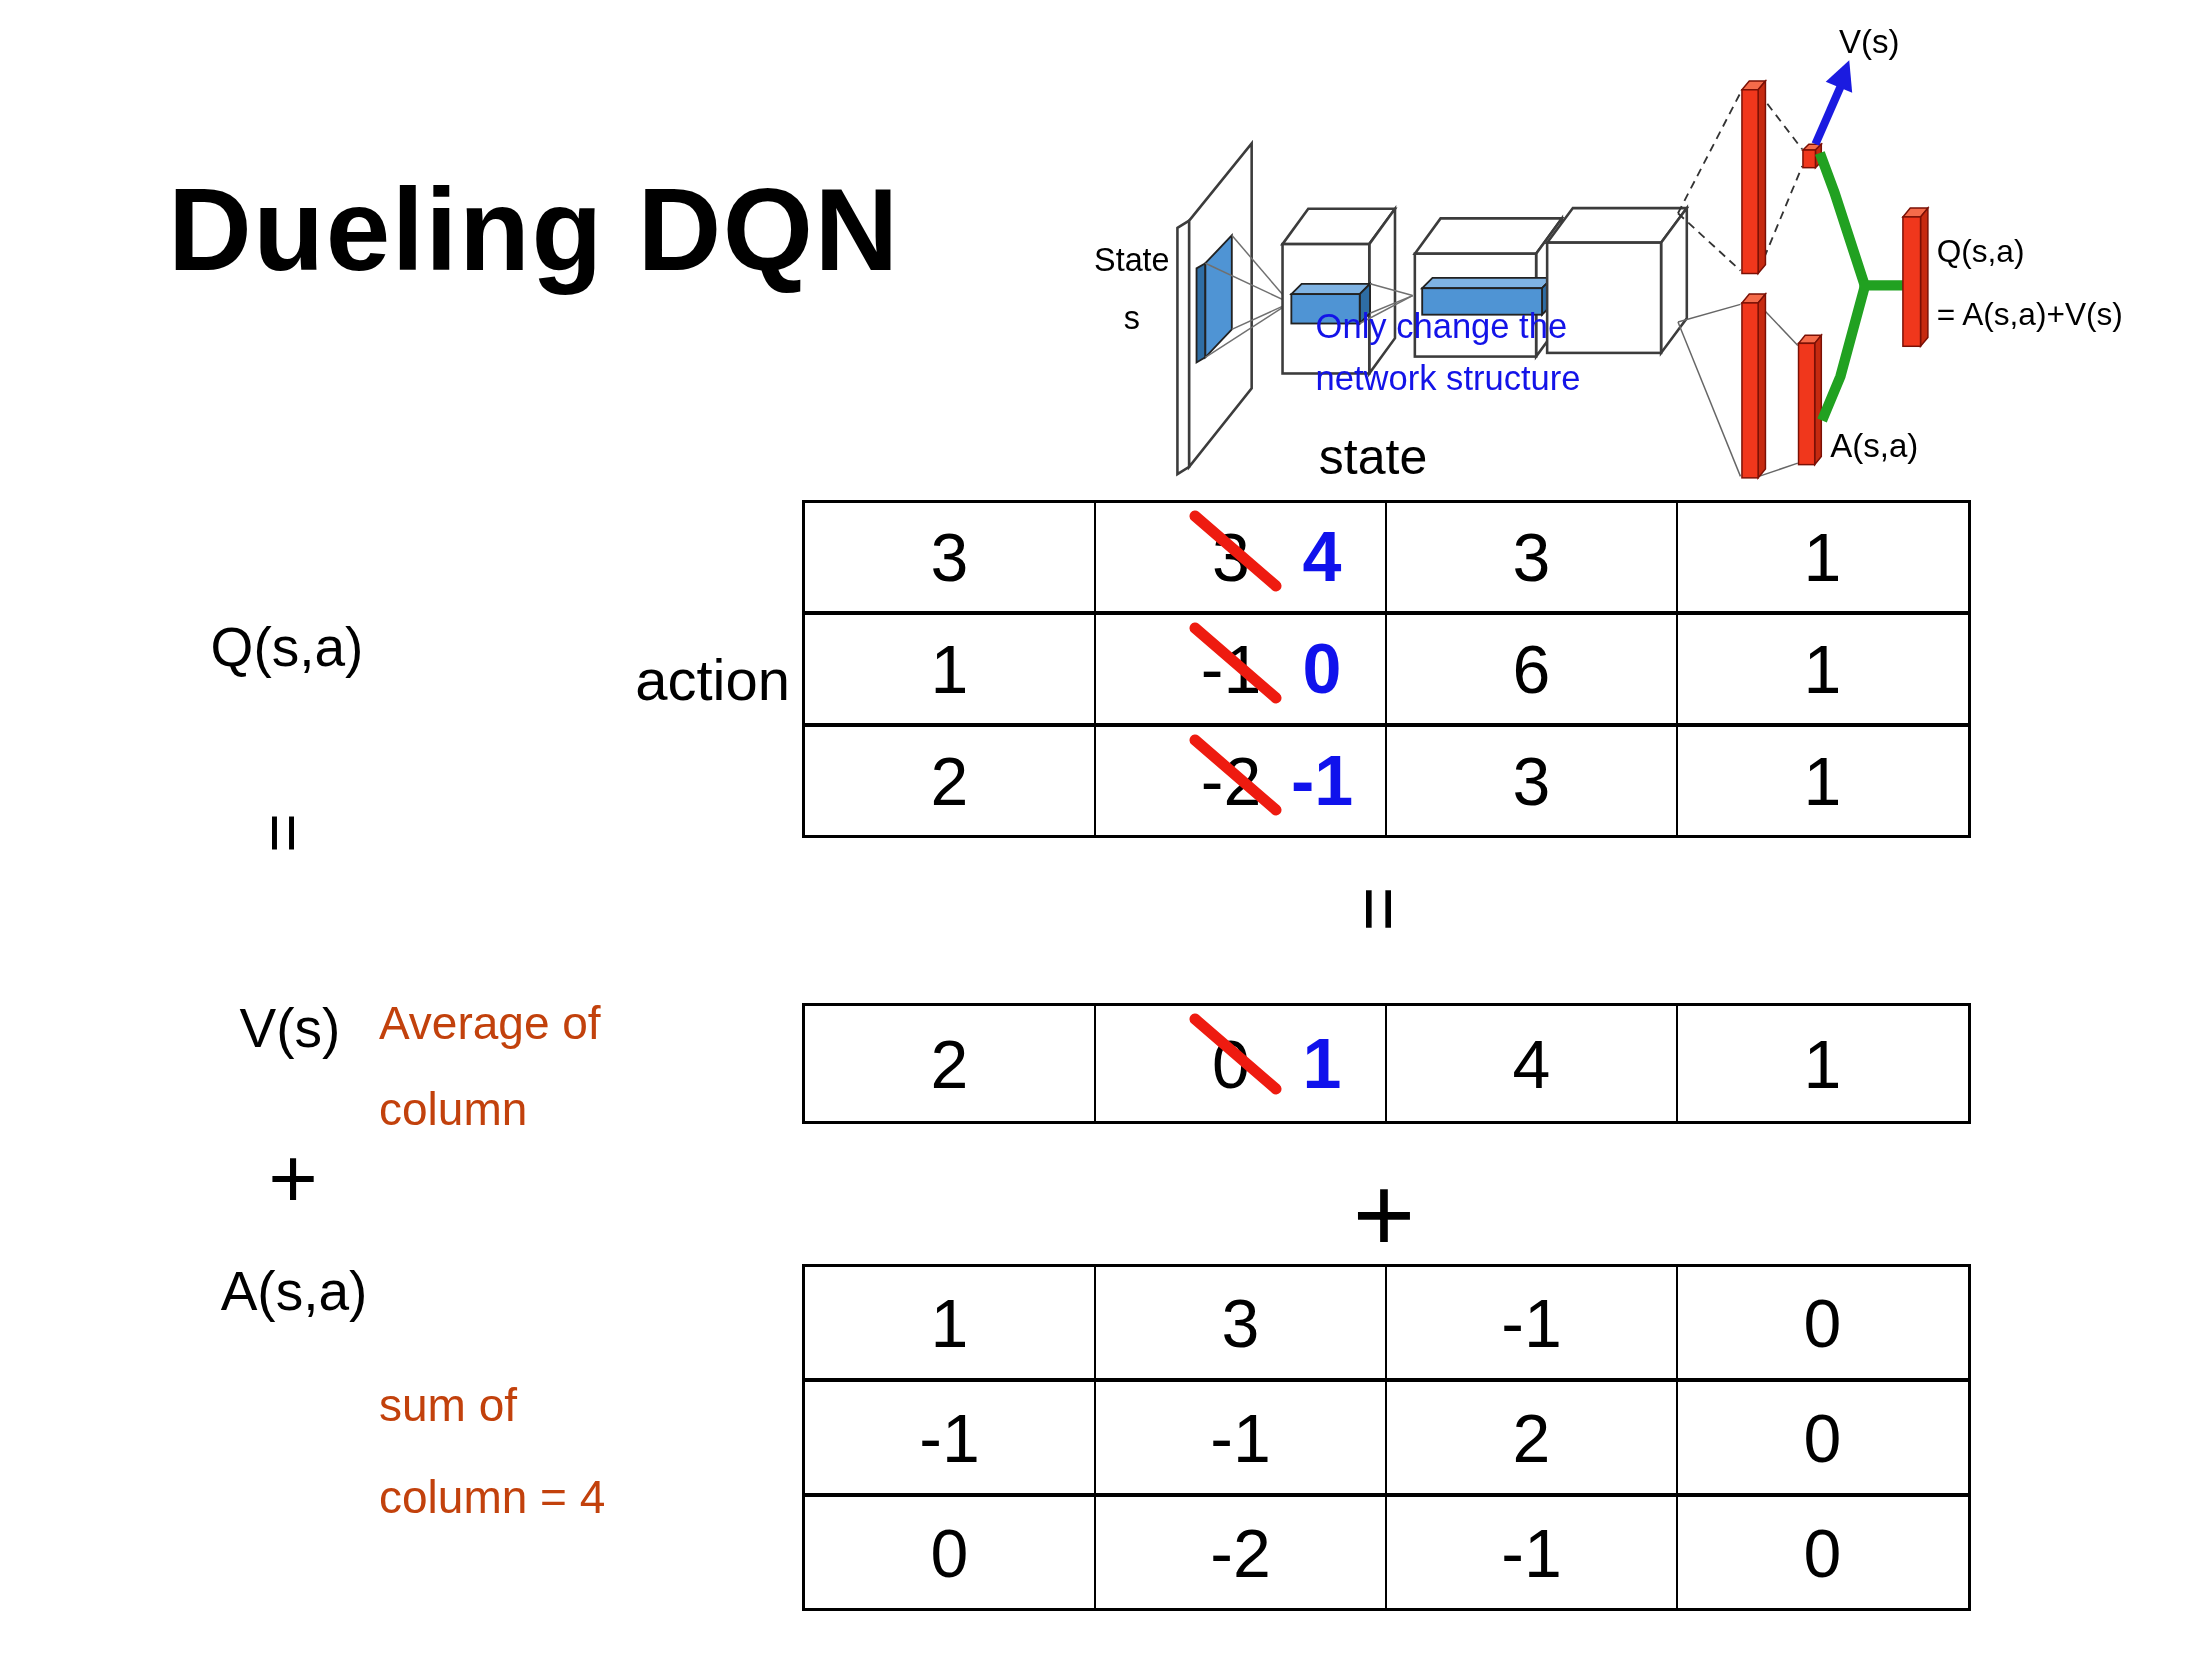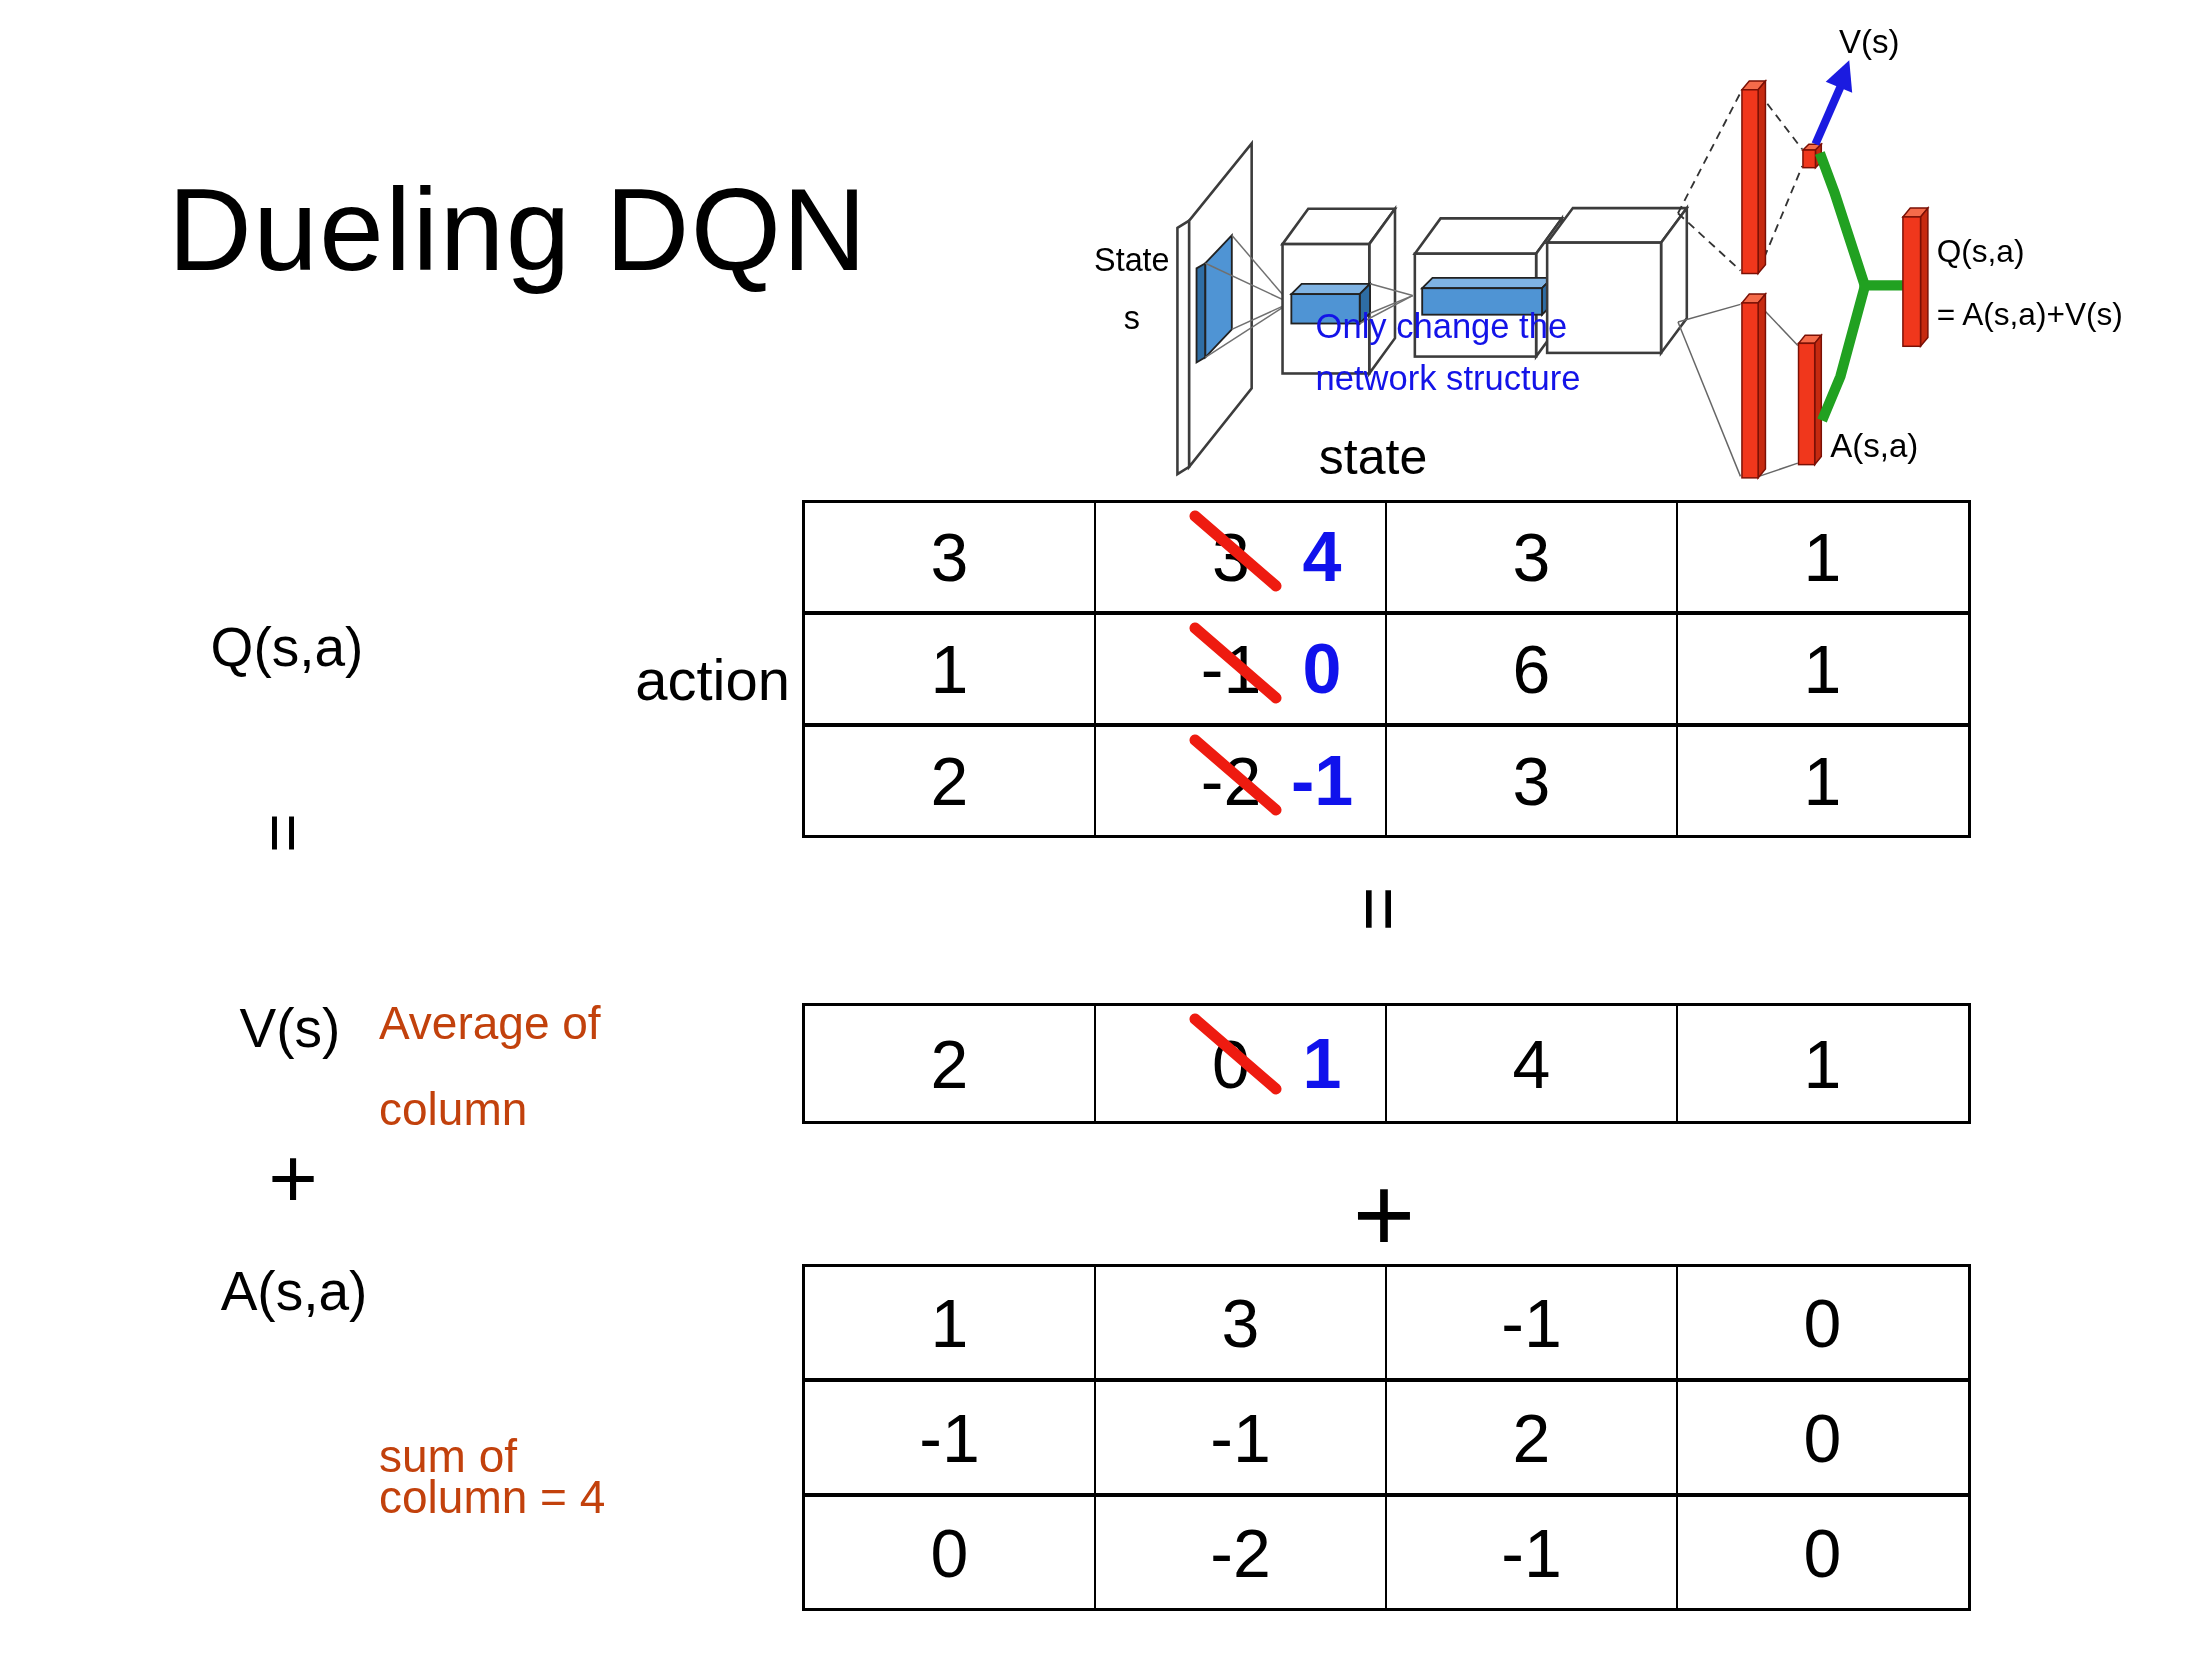--- a/index.html
+++ b/index.html
@@ -1,20 +1,20 @@
 <!DOCTYPE html>
 <html style="font-size:11.8px"><head>
 <meta charset="utf-8">
 <style>
   html,body{margin:0;padding:0;background:#fff;}
   body{width:2205px;height:1654px;position:relative;overflow:hidden;
        font-family:"Liberation Sans",sans-serif;color:#000;}
   .abs{position:absolute;}
   .ctr{transform:translate(-50%,-50%);white-space:nowrap;}
-  .title{left:168px;top:163px;font-size:116px;font-weight:400;letter-spacing:1.5px;white-space:nowrap;}
+  .title{left:168px;top:163px;font-size:116px;font-weight:700;letter-spacing:1.5px;white-space:nowrap;}
   .lbl{font-size:55px;}
   .action{font-size:58px;}
   .statehdr{font-size:50px;}
   .blue-note{font-size:46px;color:#c2410c;line-height:1.0;white-space:nowrap;}
   .rot{display:inline-block;transform:rotate(90deg);}
   .eq-left{font-size:68px;}
   .eq-mid{font-size:77px;}
   .plus-left{font-size:85px;font-weight:400;}
   .plus-mid{font-size:107px;font-weight:400;}
 
@@ -175,21 +175,21 @@
   </div>
 
   <div class="abs ctr lbl" style="left:290px;top:1028px">V(s)</div>
   <div class="abs blue-note" style="left:379px;top:1023px;transform:translateY(-50%)">Average of</div>
   <div class="abs blue-note" style="left:379px;top:1109px;transform:translateY(-50%)">column</div>
 
   <div class="abs ctr plus-left" style="left:293px;top:1179px">+</div>
   <div class="abs ctr plus-mid" style="left:1384px;top:1214px">+</div>
 
   <div class="abs ctr lbl" style="left:294px;top:1291px">A(s,a)</div>
-  <div class="abs blue-note" style="left:379px;top:1456px;transform:translateY(-50%)">sum of</div>
+  <div class="abs blue-note" style="left:379px;top:1405px;transform:translateY(-50%)">sum of</div>
   <div class="abs blue-note" style="left:379px;top:1497px;transform:translateY(-50%)">column = 4</div>
 
   <div class="tbl" id="q-table" style="left:802px;top:500px">
       <div class="trow" style="height: 108px;">
         <div class="tcell">
           <span>3</span>
         </div>
         <div class="tcell">
           <span class="old">3</span>
           <svg class="slash" viewBox="0 0 110 95" width="81" height="70">

